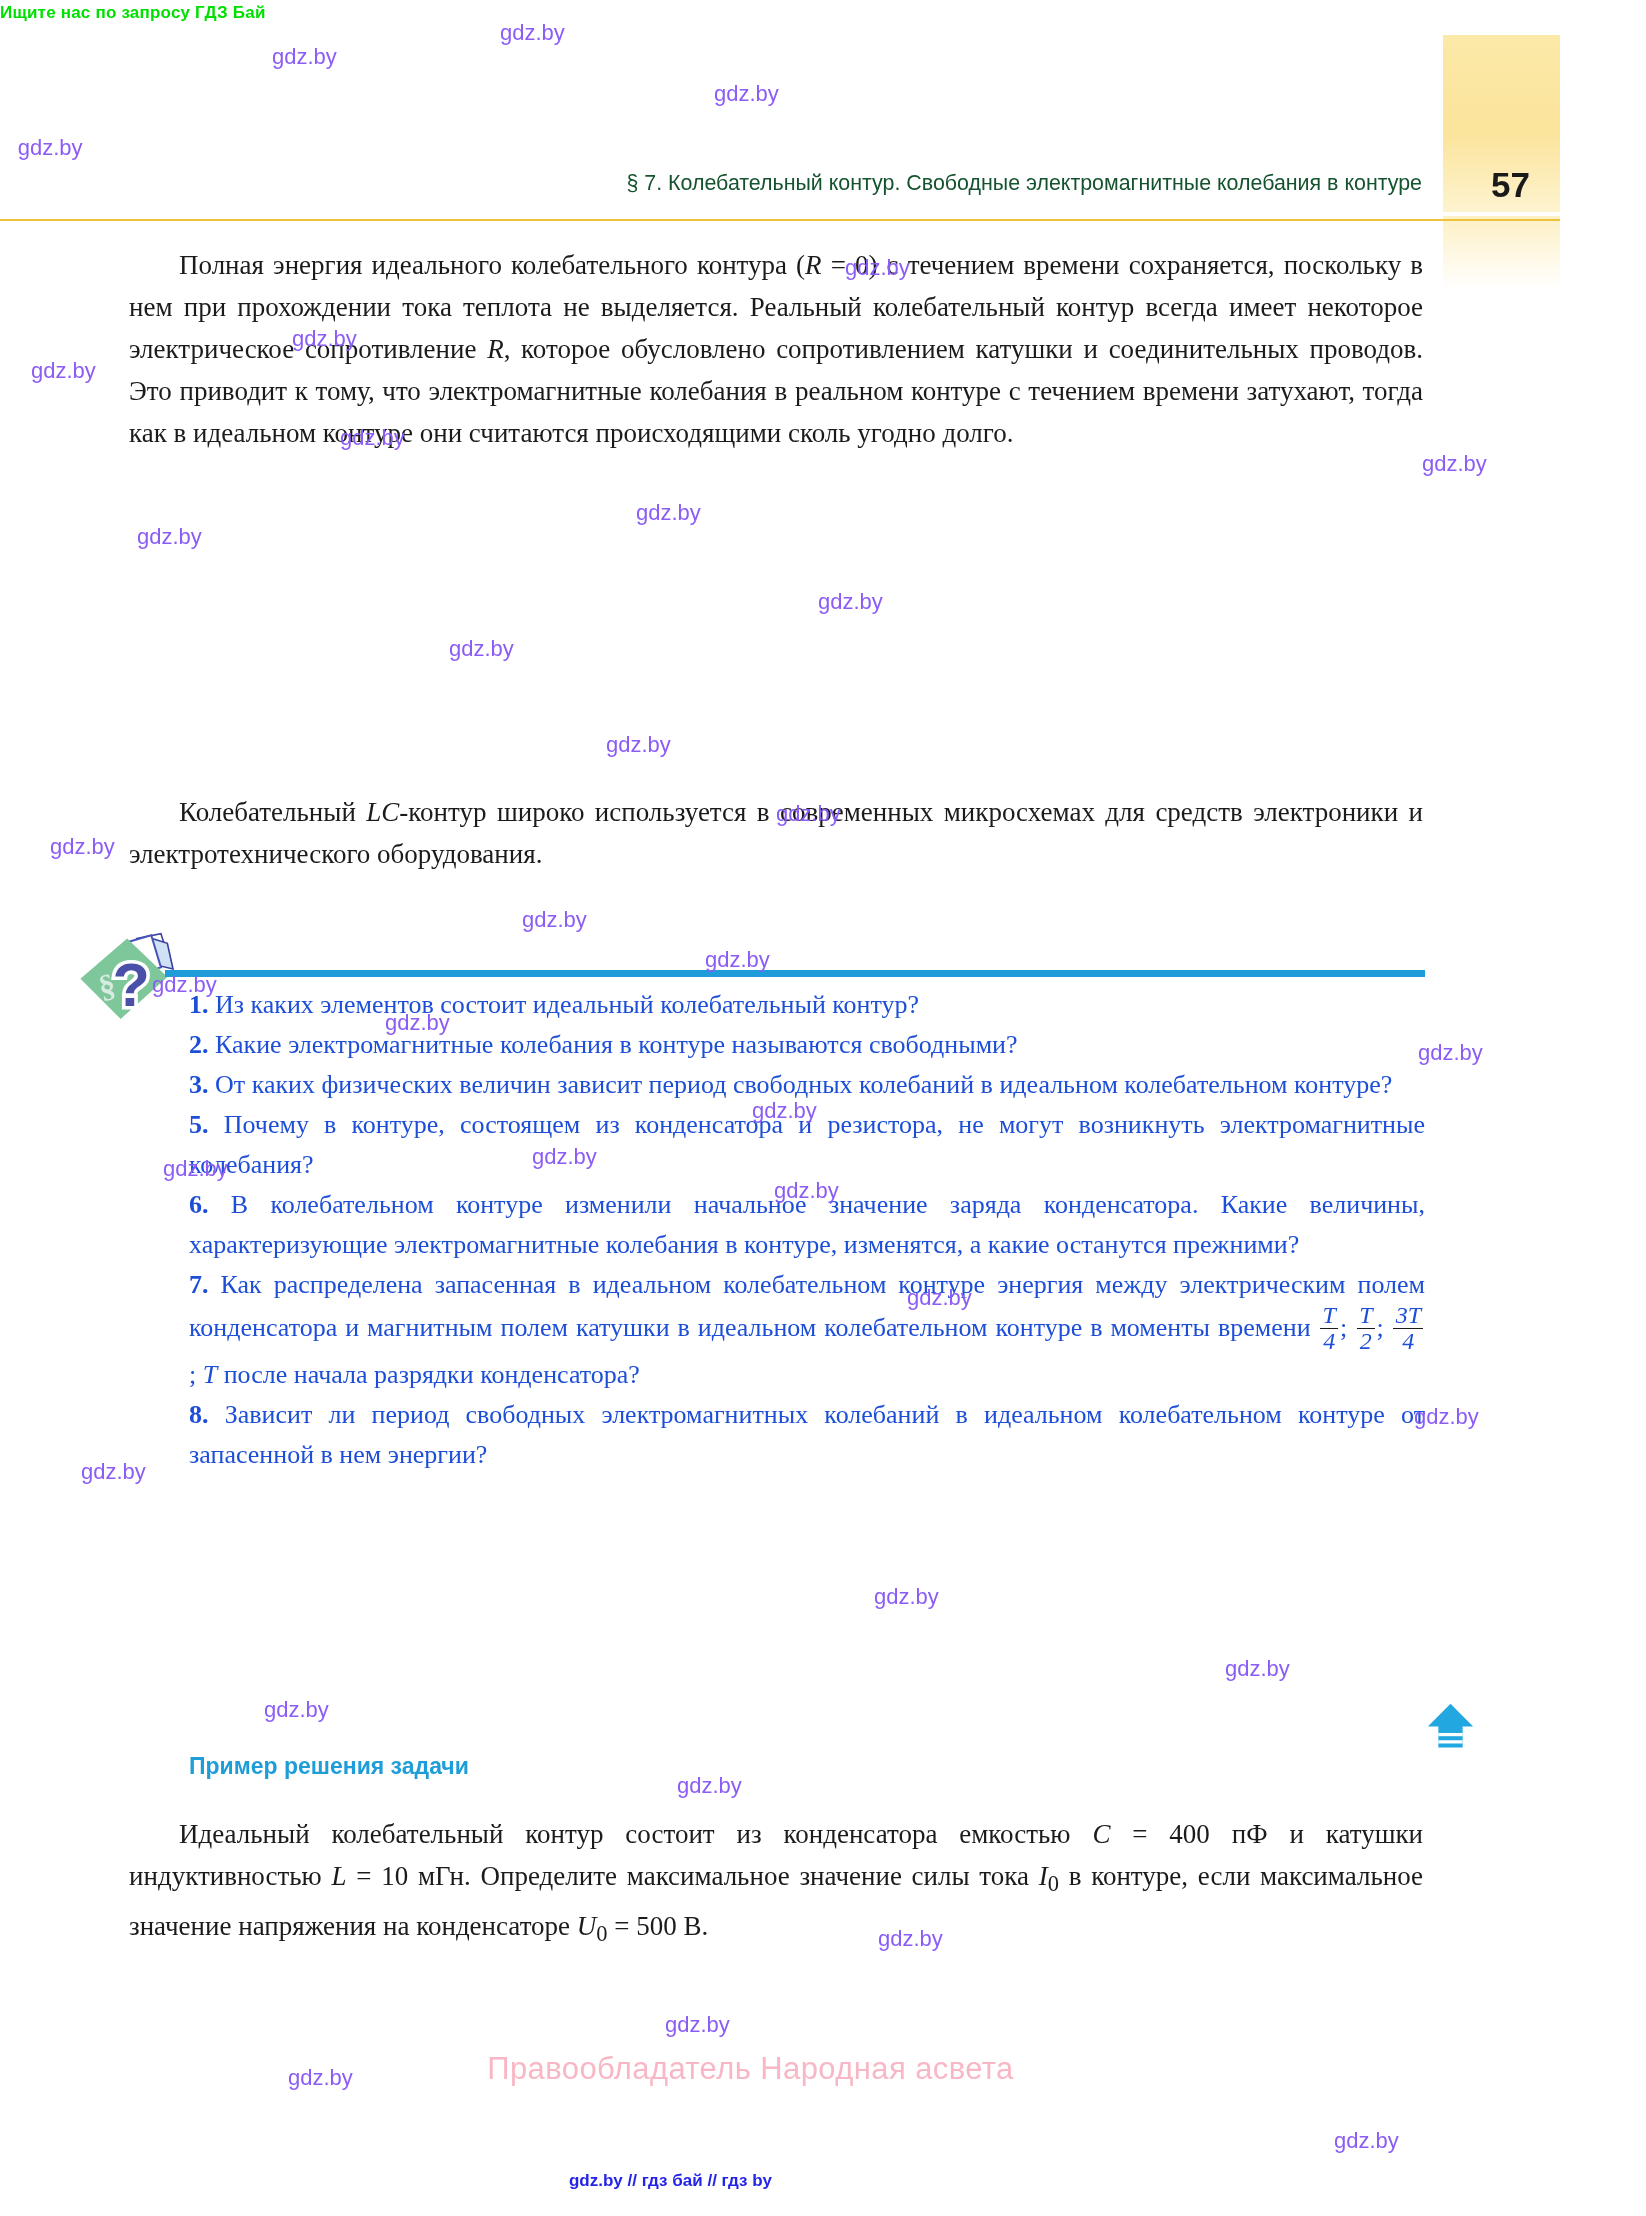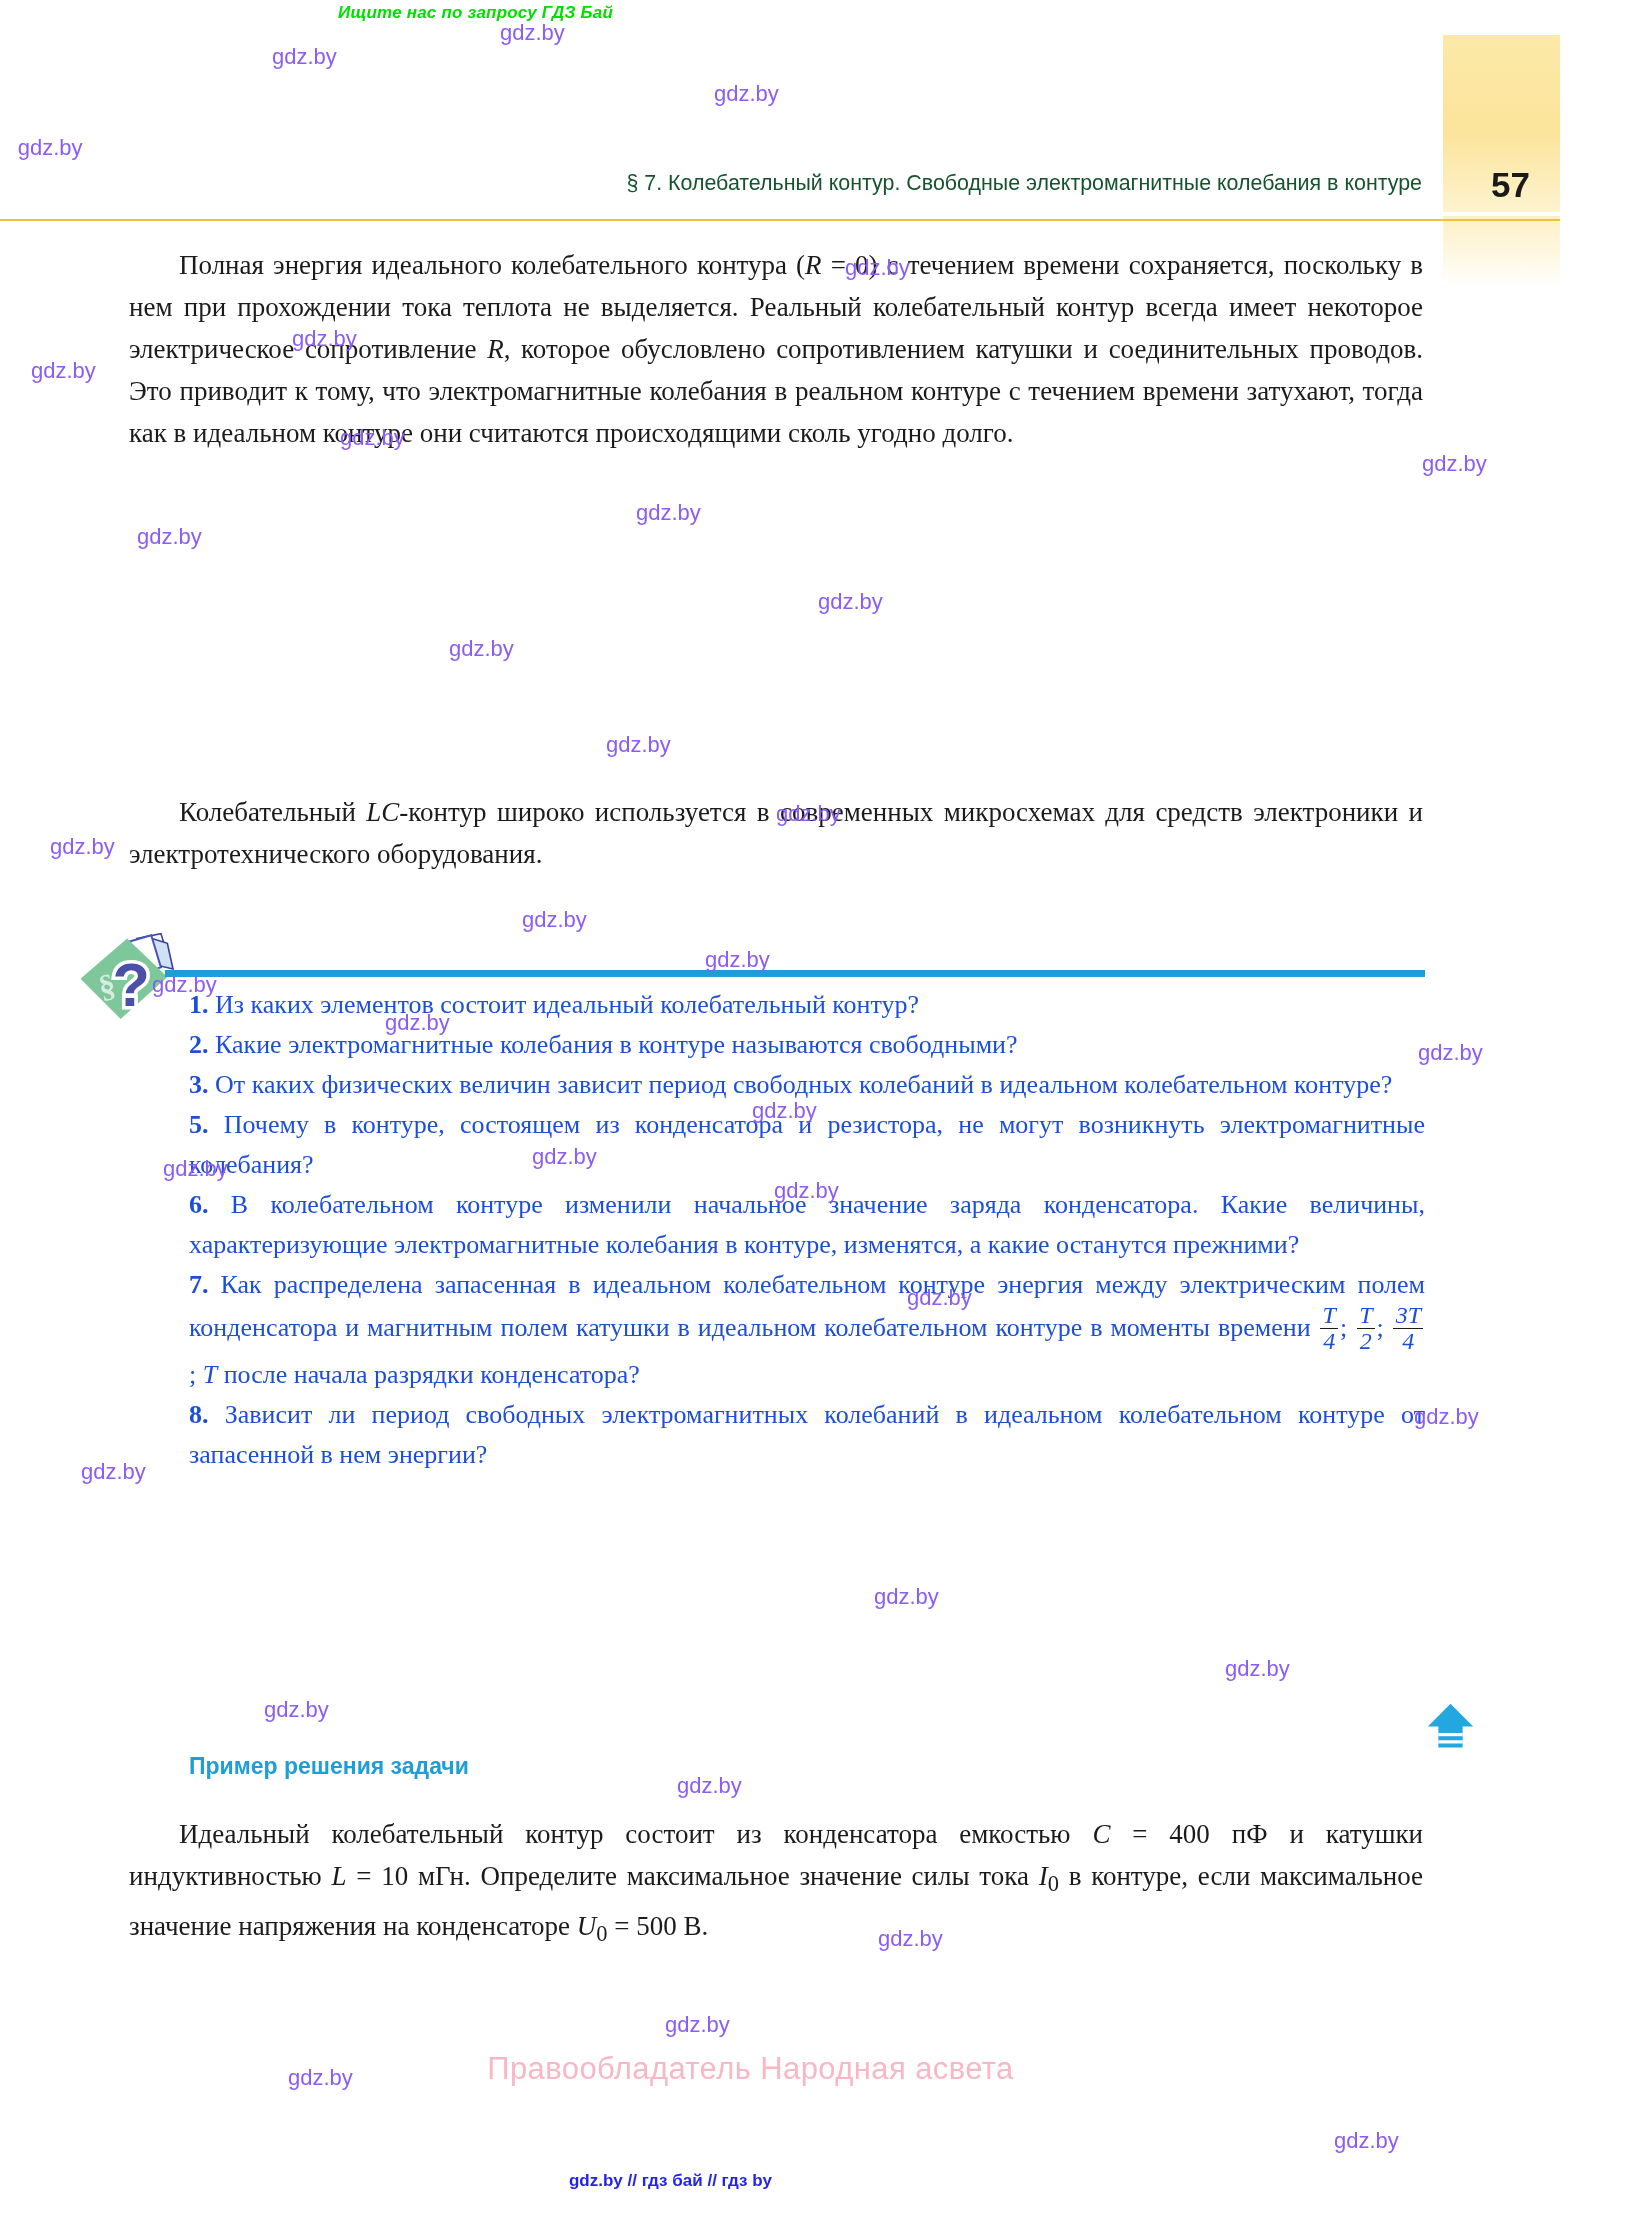--- a/index.html
+++ b/index.html
@@ -15,27 +15,26 @@
     overflow: hidden;
     font-family: "Liberation Serif", serif;
   }
 
   
   .promo {
     position: absolute;
     top: 3.2px;
     left: 0;
     width: 951px;
-    text-align: center;
+    text-align: left;
     font-family: "Liberation Sans", sans-serif;
     font-size: 17px;
     font-weight: bold;
     color: #00e000;
     letter-spacing: 0.2px;
-    font-style: italic;
   }
 
   
   .page-tab {
     position: absolute;
     left: 1443px;
     top: 35px;
     width: 117px;
     height: 177px;
     background: linear-gradient(to bottom,#fce9a8 0%, #fbe49b 55%, #fdf3cf 100%);

